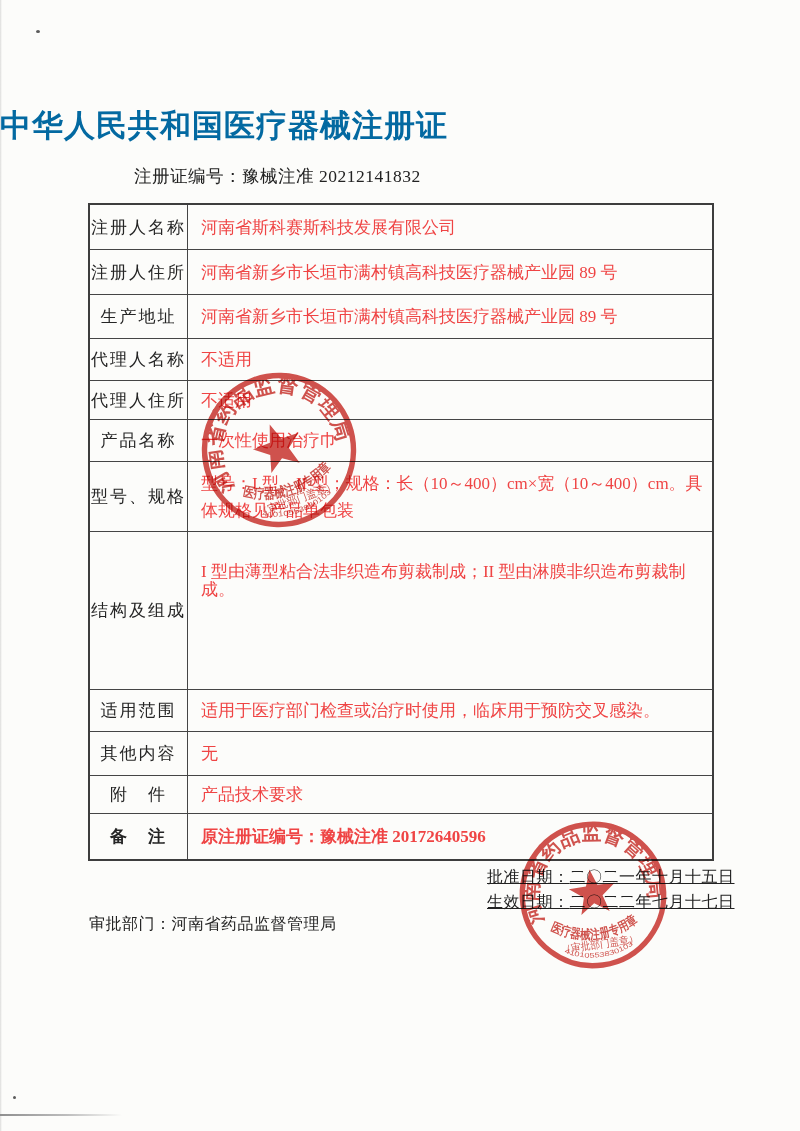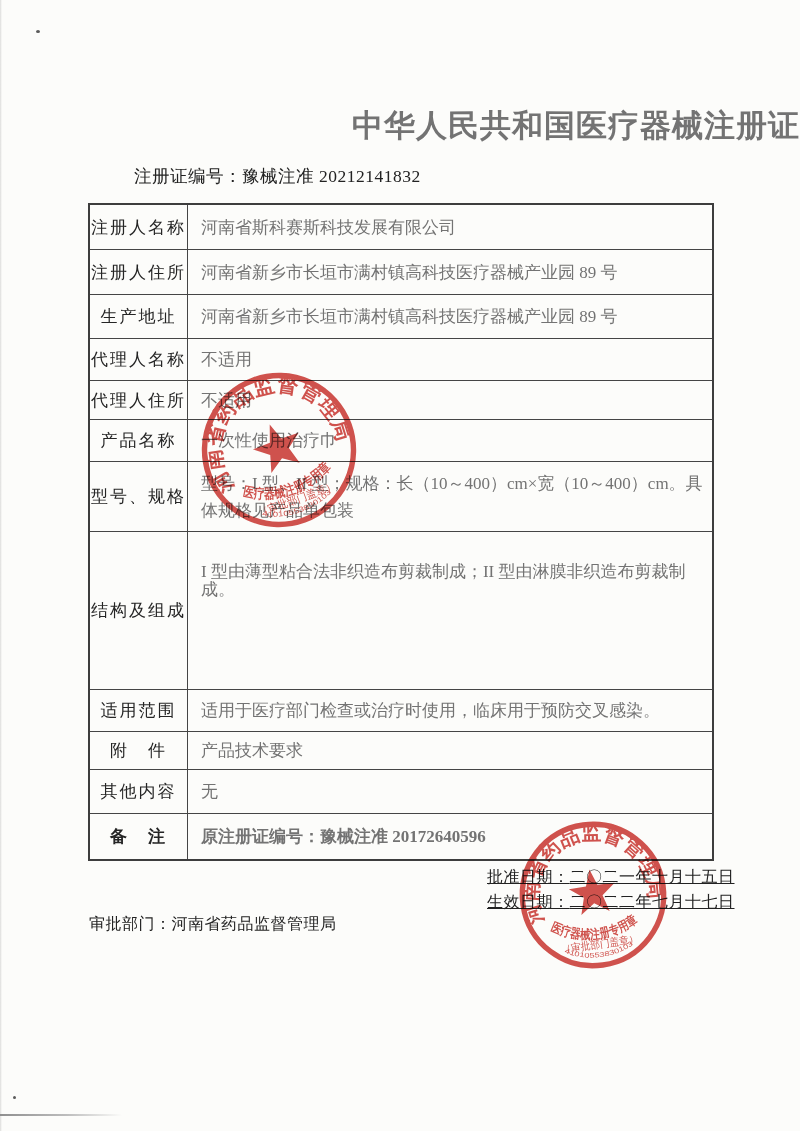--- a/index.html
+++ b/index.html
@@ -3,40 +3,40 @@
 <meta charset="utf-8">
 <style>
   html,body{margin:0;padding:0;}
   .page{
     position:relative;width:800px;height:1131px;overflow:hidden;
     background:#fcfcfa;
     font-family:"Liberation Serif","DejaVu Serif",serif;
     color:#222;
   }
   .title{
-    position:absolute;top:105px;left:0;width:100%;text-align:right;
-    font-size:31px;font-weight:bold;letter-spacing:1px;color:#737373;
+    position:absolute;top:105px;left:0;width:100%;text-align:left;
+    font-size:31px;font-weight:bold;letter-spacing:1px;color:#0369a1;
   }
   .regline{position:absolute;top:164px;left:118px;font-size:17.5px;letter-spacing:.5px;margin-left:16px;}
   
   .tbl{
     position:absolute;top:203px;left:88px;width:626px;
     display:flex;flex-direction:column;
     border:2px solid #3d3d3d;box-sizing:border-box;
   }
   .trow{display:flex;border-bottom:1px solid #454545;box-sizing:border-box;}
   .trow:last-child{border-bottom:none;font-weight:bold;}
   .cl{
     width:98px;flex:0 0 98px;border-right:1px solid #454545;box-sizing:border-box;
     display:flex;align-items:center;justify-content:center;
     font-size:17px;letter-spacing:2px;text-align:center;color:#252525;
   }
   .cv{
     flex:1;display:flex;align-items:center;
-    padding:3px 8px 3px 13px;font-size:17px;line-height:27px;color:#737373;
+    padding:3px 8px 3px 13px;font-size:17px;line-height:27px;color:#ef4444;
   }
   .h45{height:45px}.h44{height:44px}.h42{height:42px}.h39{height:39px}
   .h70{height:70px}.h158{height:158px}.h38{height:38px}
   .topalign{align-items:flex-start;padding-top:31px;line-height:18px;}
   
   .dept{position:absolute;left:89px;top:866px;font-size:16px;letter-spacing:.5px;margin-top:48px;}
   .dates{position:absolute;left:487px;top:864px;font-size:16px;line-height:25px;letter-spacing:.5px;}
   .dates div{white-space:nowrap;text-decoration:underline;}
   
   .stamp{position:absolute;mix-blend-mode:multiply;opacity:.88;}
@@ -95,27 +95,27 @@
       <div class="cv">型号：I 型、II 型；规格：长（10～400）cm×宽（10～400）cm。具体规格见产品单包装</div>
     </div>
     <div class="trow h158">
       <div class="cl">结构及组成</div>
       <div class="cv topalign">I 型由薄型粘合法非织造布剪裁制成；II 型由淋膜非织造布剪裁制成。</div>
     </div>
     <div class="trow h42">
       <div class="cl">适用范围</div>
       <div class="cv">适用于医疗部门检查或治疗时使用，临床用于预防交叉感染。</div>
     </div>
+    <div class="trow h44">
+      <div class="cl">其他内容</div>
+      <div class="cv">无</div>
+    </div>
     <div class="trow h38">
       <div class="cl">附　件</div>
       <div class="cv">产品技术要求</div>
-    </div>
-    <div class="trow h44">
-      <div class="cl">其他内容</div>
-      <div class="cv">无</div>
     </div>
     <div class="trow h45">
       <div class="cl">备　注</div>
       <div class="cv">原注册证编号：豫械注准 20172640596</div>
     </div>
   </div>
 
   <div class="dept"><span>审批部门：</span><span>河南省药品监督管理局</span></div>
 
   <div class="dates">

